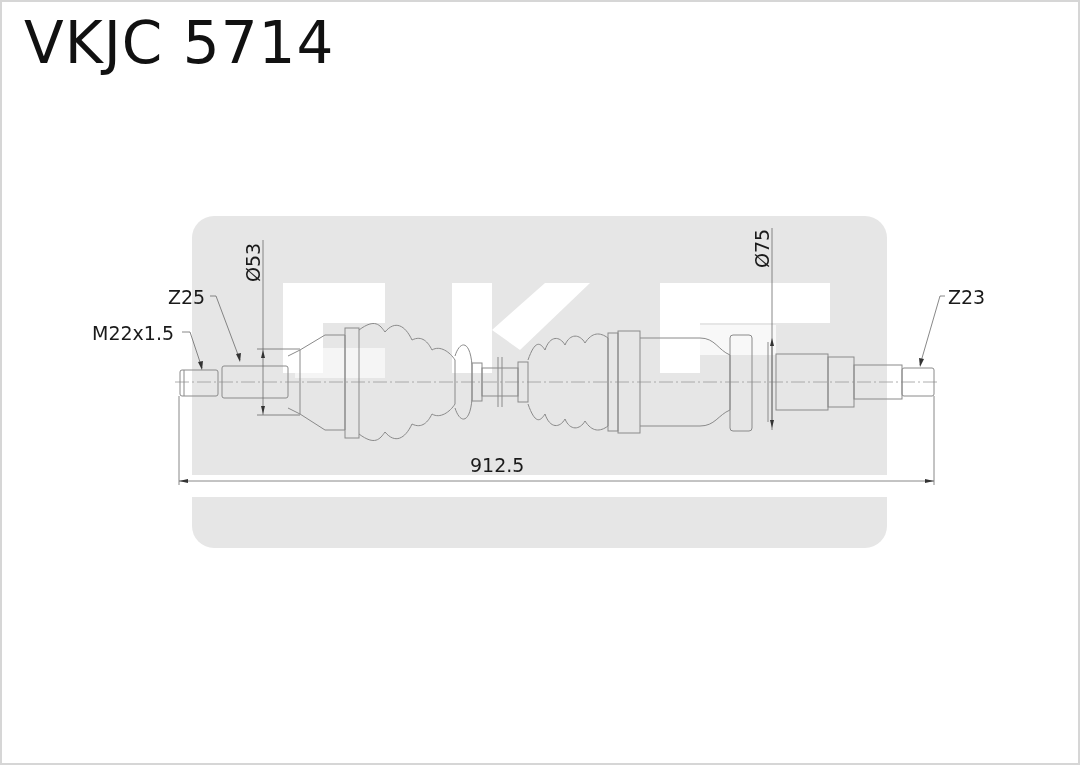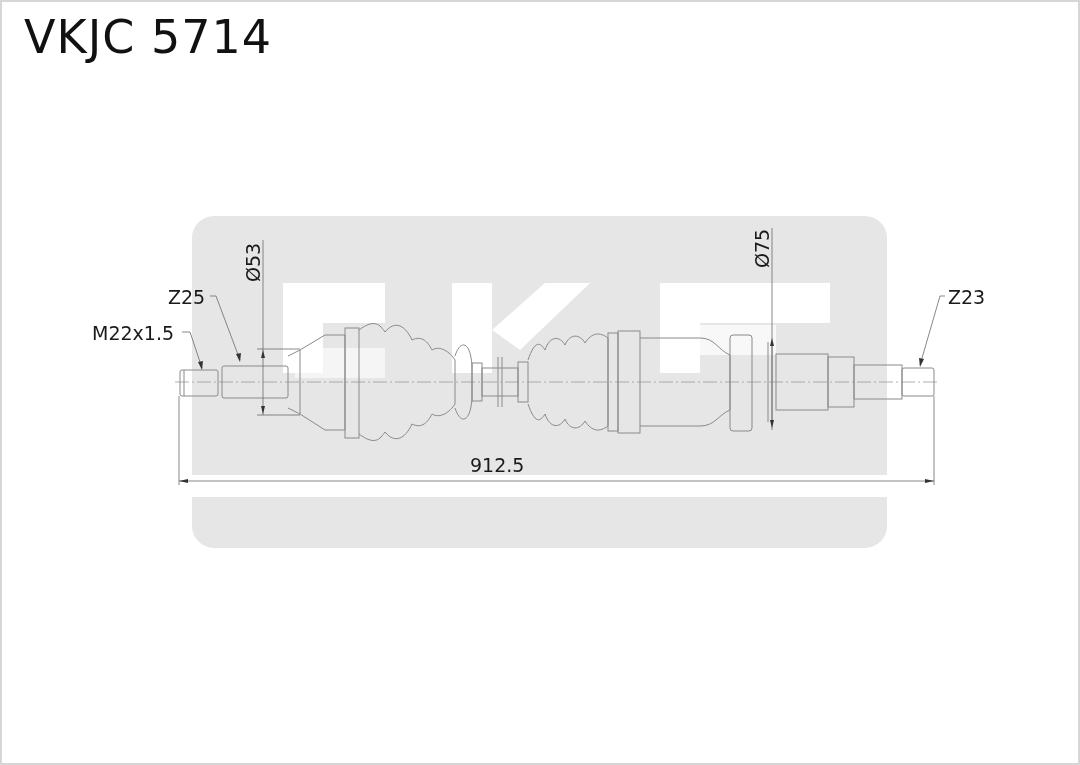--- a/index.html
+++ b/index.html
@@ -1,18 +1,18 @@
 <!DOCTYPE html>
 <html><head>
 <meta charset="utf-8">
 <style>
   html, body { margin: 0; padding: 0; background: #ffffff; }
   body { width: 1080px; height: 765px; position: relative; overflow: hidden; font-family: "DejaVu Sans", sans-serif; }
   .frame { position: absolute; left: 0; top: 0; width: 1076px; height: 761px; border: 2px solid #d6d6d6; box-sizing: content-box; }
-  .title { position: absolute; left: 24px; top: 14px; font-family: "DejaVu Sans", sans-serif; font-size: 46px; color: #111; letter-spacing: 1px; line-height: 1; }
+  .title { position: absolute; left: 24px; top: 14px; font-family: "DejaVu Sans", sans-serif; font-size: 58px; color: #111; letter-spacing: 1px; line-height: 1; }
   svg.drawing { position: absolute; left: 0; top: 0; }
   .lbl { font-family: "DejaVu Sans", sans-serif; font-size: 19px; fill: #1a1a1a; }
 </style>
 </head>
 <body>
 
 <div class="frame"></div>
 
 <div class="title">VKJC 5714</div>
 

